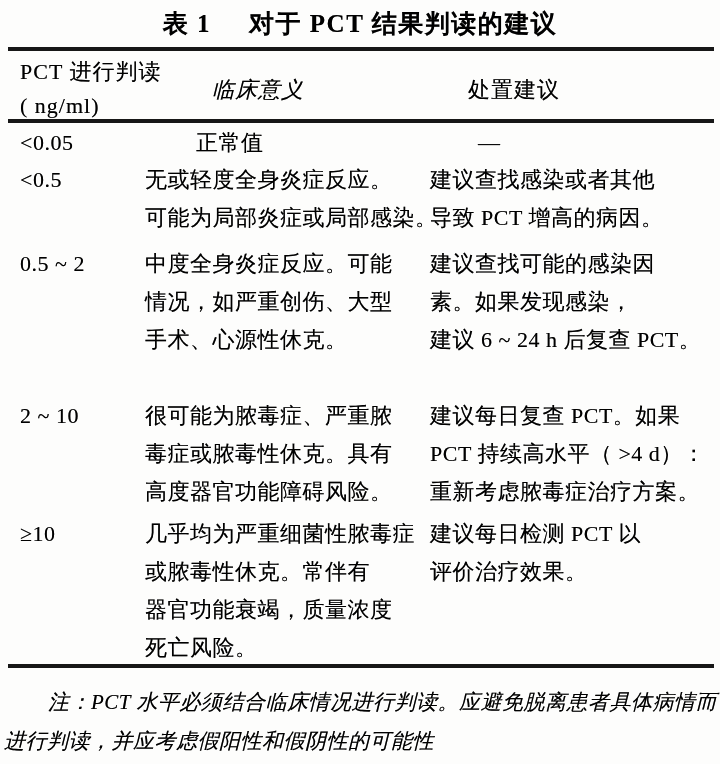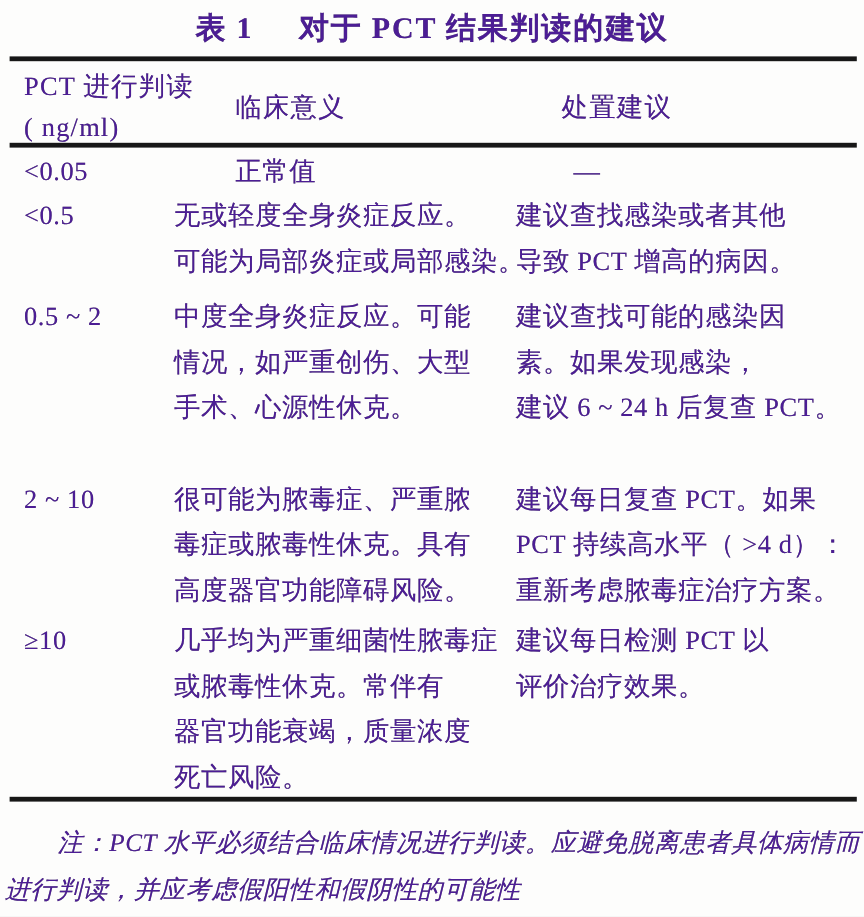--- a/index.html
+++ b/index.html
@@ -1,34 +1,34 @@
 <!DOCTYPE html>
 <html><head>
 <meta charset="utf-8">
 <style>
   html,body{margin:0;padding:0;background:#e9e9e9;}
   .page{
     position:relative;width:720px;height:764px;background:#fdfdfc;
     font-family:"Liberation Serif","DejaVu Serif",serif;
-    color:#4c1d95;overflow:hidden;
+    color:#000000;overflow:hidden;
     text-shadow:0 0 0.4px rgba(20,20,20,0.55);
   }
   .title{
     position:absolute;top:7px;left:0;width:100%;text-align:center;
     font-size:25px;font-weight:bold;letter-spacing:1.5px;white-space:nowrap;
   }
   .title-label{margin-right:38px;}
   .rule{position:absolute;left:8px;right:6px;height:4px;background:#171717;}
   .rule-top{top:47px;}
   .rule-mid{top:119px;}
   .rule-bottom{top:664px;}
   .hcell{position:absolute;font-size:22px;letter-spacing:1px;white-space:nowrap;}
   .h-c1-l1{left:20px;top:57px;}
   .h-c1-l2{left:20px;top:93px;}
-  .h-c2{left:196px;top:75px;}
+  .h-c2{left:212px;top:75px;font-style:italic;}
   .h-c3{left:468px;top:75px;}
   .row{position:absolute;left:0;width:720px;}
   .c1{position:absolute;left:20px;top:0;font-size:22px;line-height:38px;white-space:nowrap;letter-spacing:0.5px;}
   .c2{position:absolute;left:145px;top:0;}
   .c3{position:absolute;left:430px;top:0;}
   .row-normal .c2{left:196px;}
   .row-normal .c3{left:478px;}
   .line{font-size:22px;line-height:38px;white-space:nowrap;letter-spacing:0.5px;}
   .note-line{position:absolute;font-size:21px;letter-spacing:0.5px;white-space:nowrap;font-style:italic;}
   .note-line1{left:48px;top:688px;}

